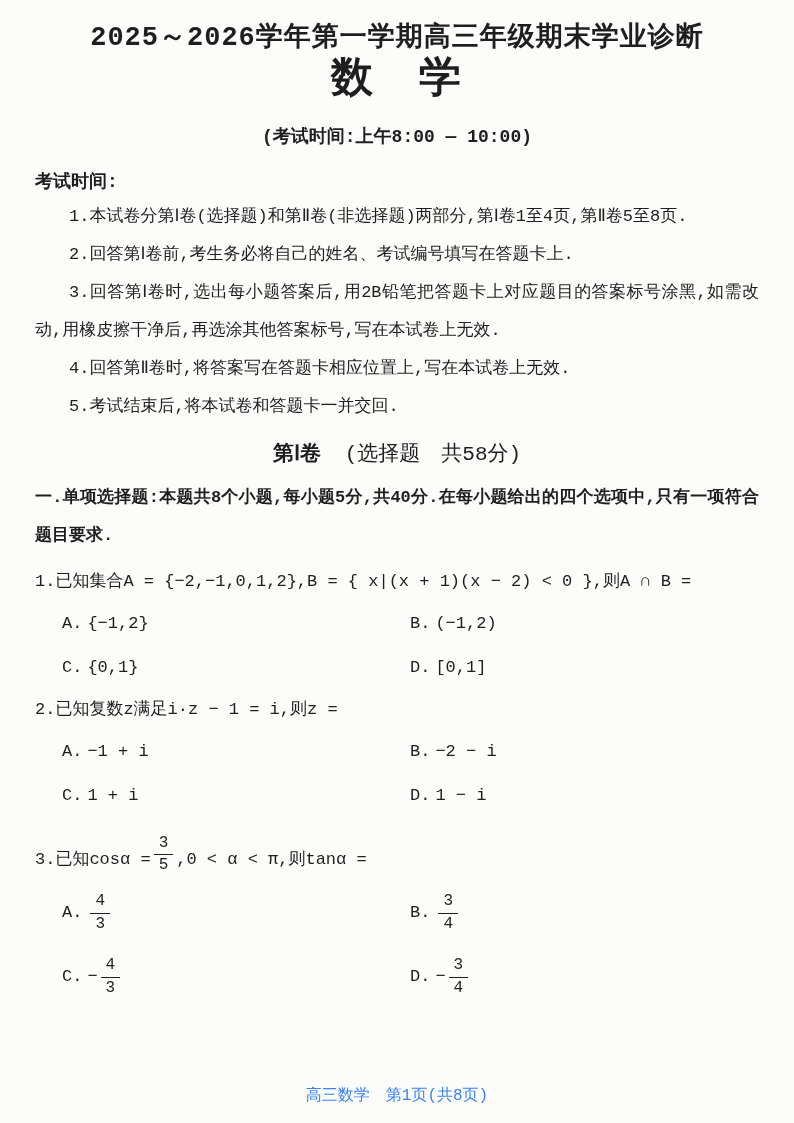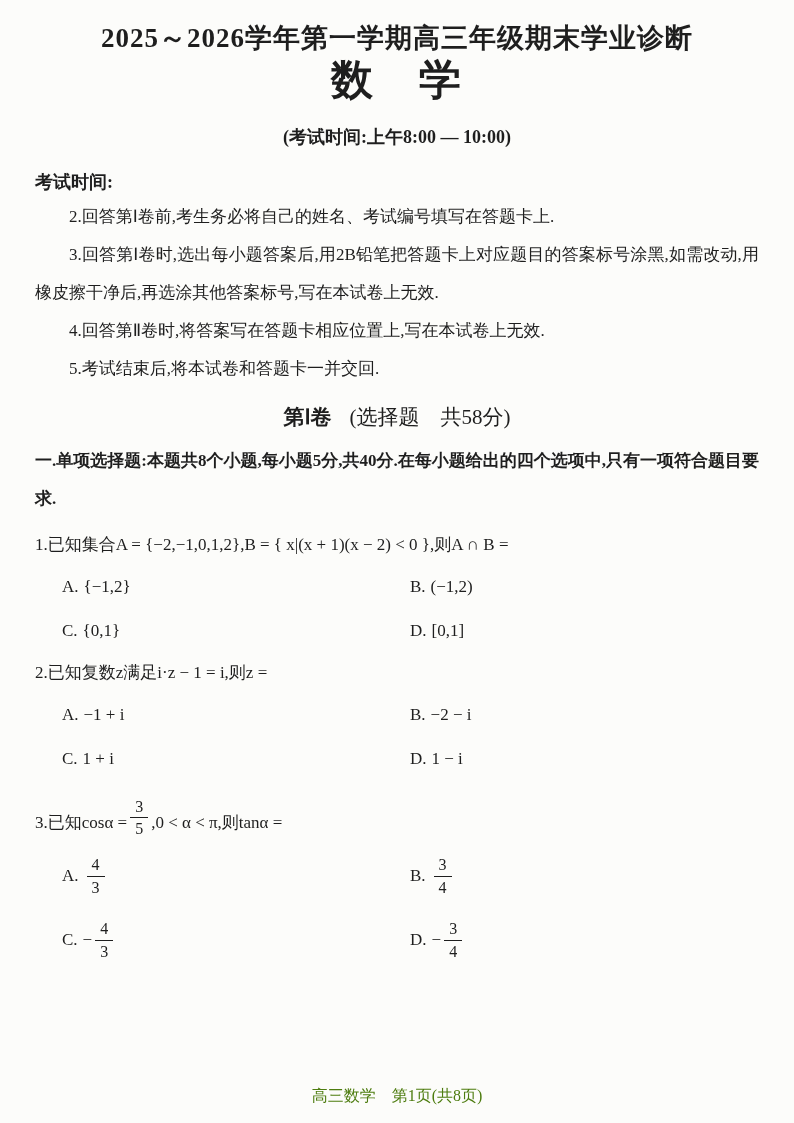--- a/index.html
+++ b/index.html
@@ -3,21 +3,21 @@
 <meta charset="utf-8">
 <style>
   html, body { margin: 0; padding: 0; background: #ffffff; }
   .page {
     position: relative;
     width: 794px;
     height: 1123px;
     margin: 0 auto;
     background: #fcfcfa;
     color: #1e1e1e;
-    font-family: Liberation Serif, serif;
+    font-family: Liberation Mono, monospace;
     overflow: hidden;
     box-sizing: border-box;
     padding: 20px 35px 0 35px;
   }
   
   .session-title {
     margin: 0;
     text-align: center;
     font-size: 27px;
     font-weight: 700;
@@ -107,37 +107,38 @@
   .frac .fden { display: block; padding-top: 1px; }
   .opt-sign { font-size: 17px; }
   
   .page-footer {
     position: absolute;
     left: 0;
     bottom: 16px;
     width: 100%;
     text-align: center;
     font-size: 16px;
-    color: #4d7c0f;
+    color: #3b82f6;
     line-height: 22px;
   }
 </style>
 </head>
 <body>
 
 <div class="page">
 
   <h1 class="session-title">2025～2026学年第一学期高三年级期末学业诊断</h1>
 
   <div class="subject-title">数　学</div>
 
   <div class="exam-time">(考试时间:上午8:00 — 10:00)</div>
 
   <section class="notices">
     <div class="notices-label">考试时间:</div>
+    <p class="notice-item">1.本试卷分第Ⅰ卷(选择题)和第Ⅱ卷(非选择题)两部分,第Ⅰ卷1至4页,第Ⅱ卷5至8页.</p>
     <p class="notice-item">2.回答第Ⅰ卷前,考生务必将自己的姓名、考试编号填写在答题卡上.</p>
     <p class="notice-item">3.回答第Ⅰ卷时,选出每小题答案后,用2B铅笔把答题卡上对应题目的答案标号涂黑,如需改动,用橡皮擦干净后,再选涂其他答案标号,写在本试卷上无效.</p>
     <p class="notice-item">4.回答第Ⅱ卷时,将答案写在答题卡相应位置上,写在本试卷上无效.</p>
     <p class="notice-item">5.考试结束后,将本试卷和答题卡一并交回.</p>
   </section>
 
   <div class="section-heading">
     <span class="main">第Ⅰ卷</span>
     <span class="sub">(选择题　共58分)</span>
   </div>

